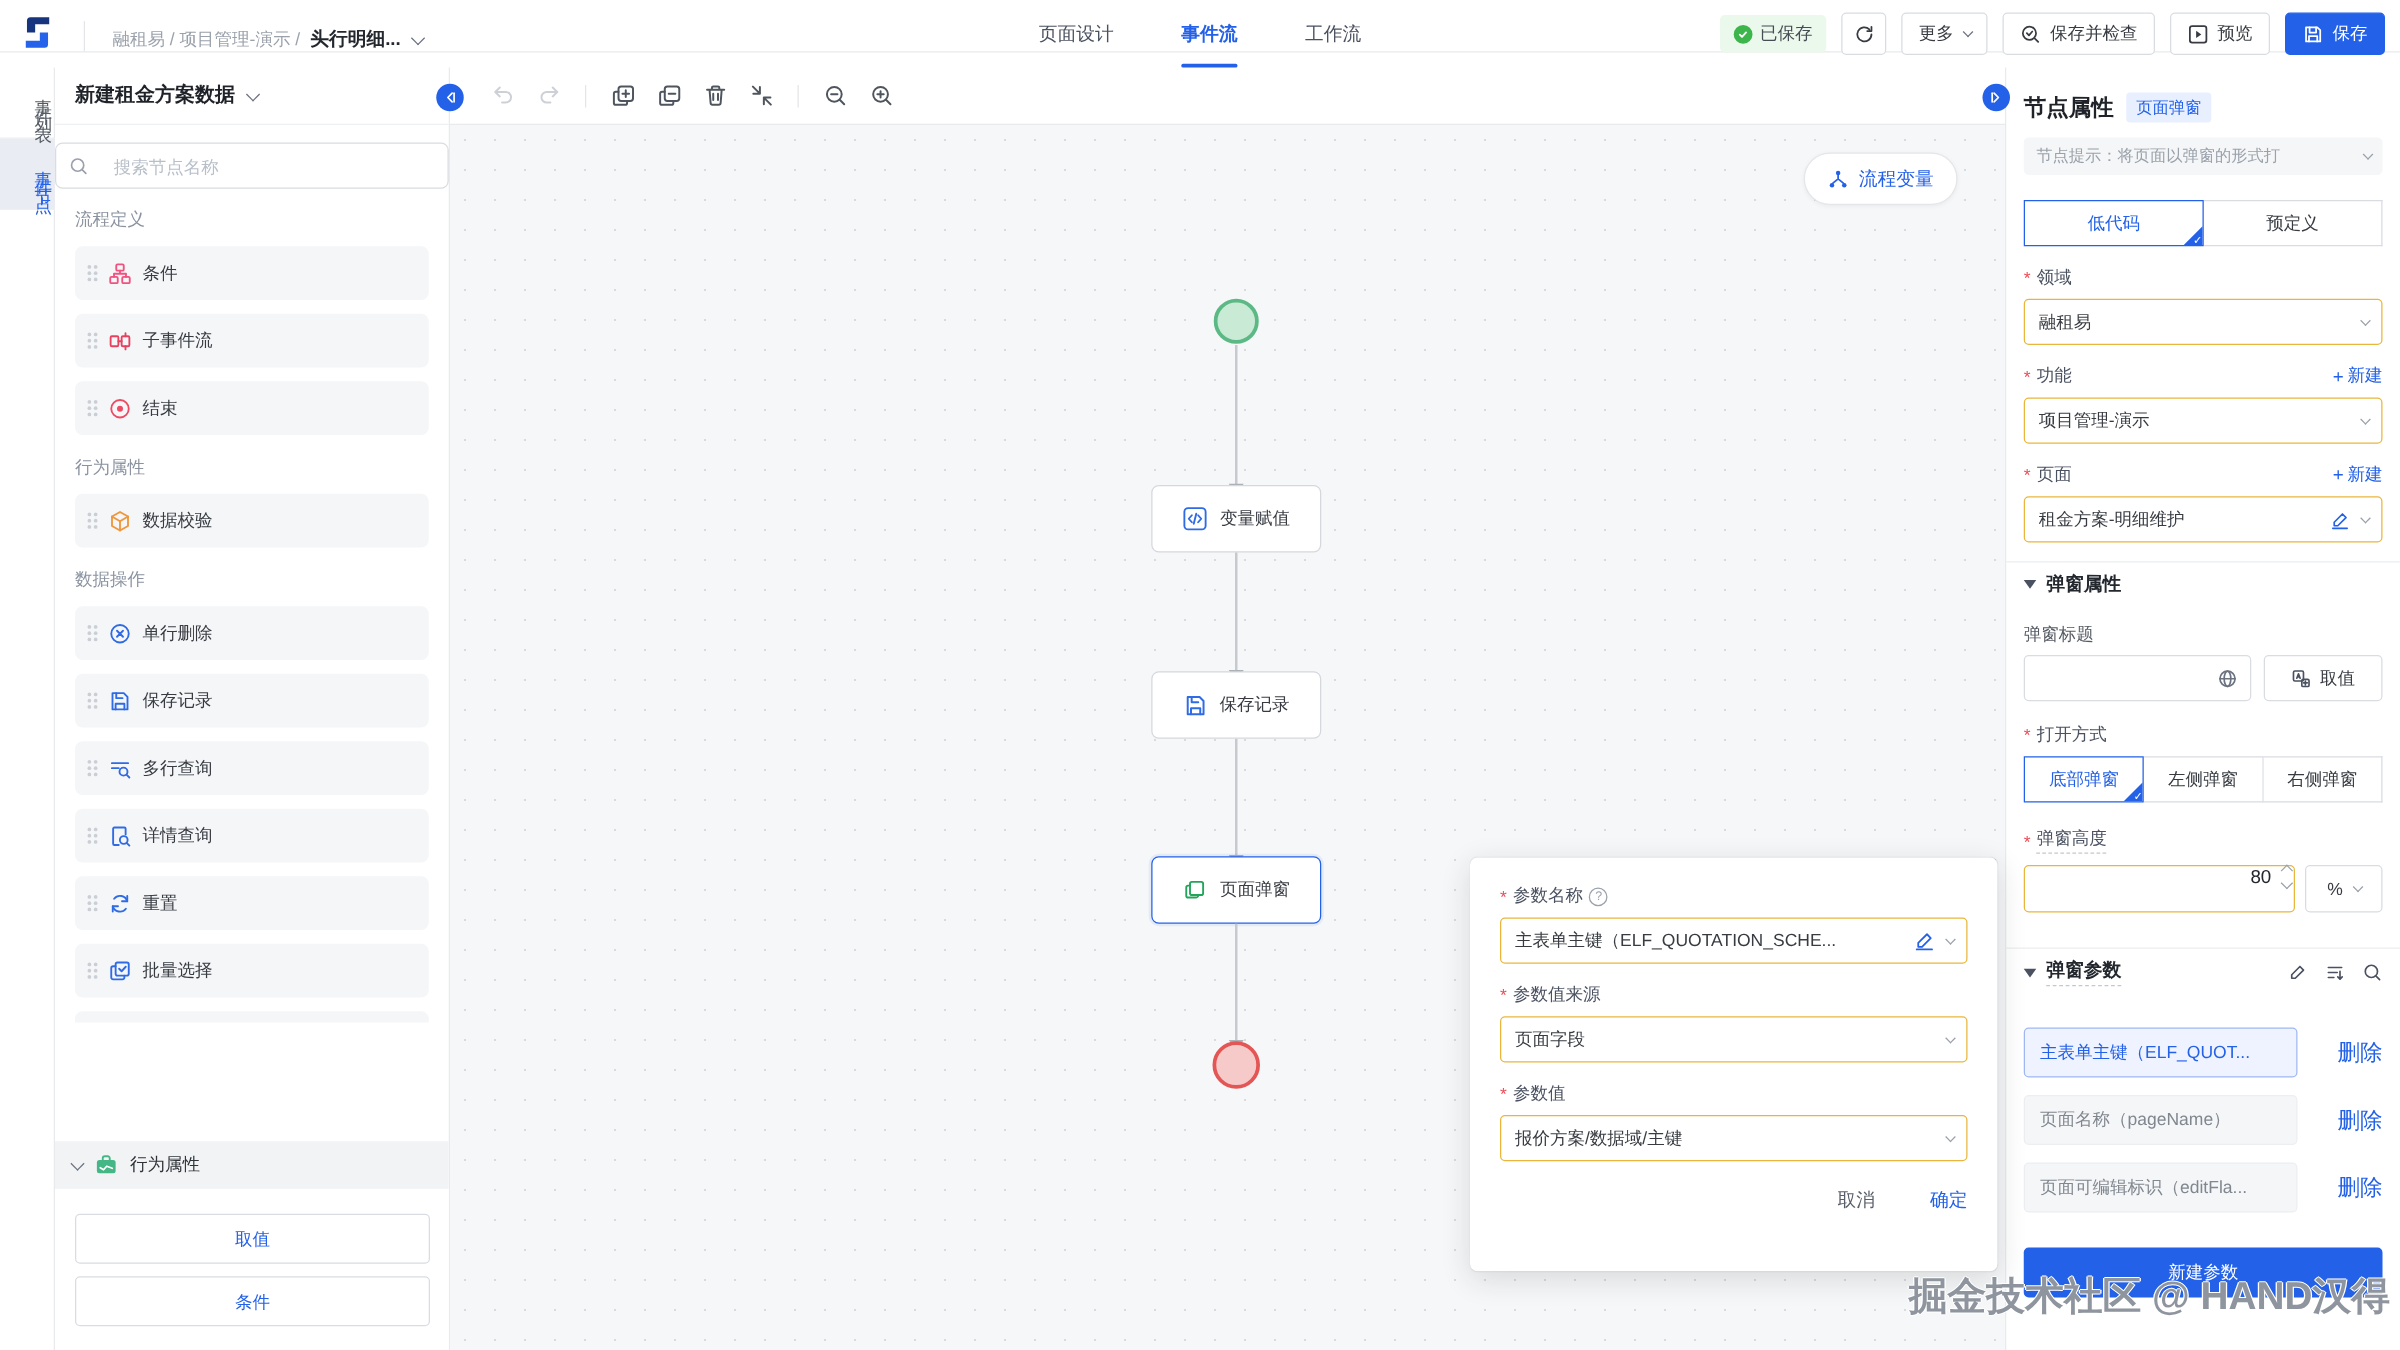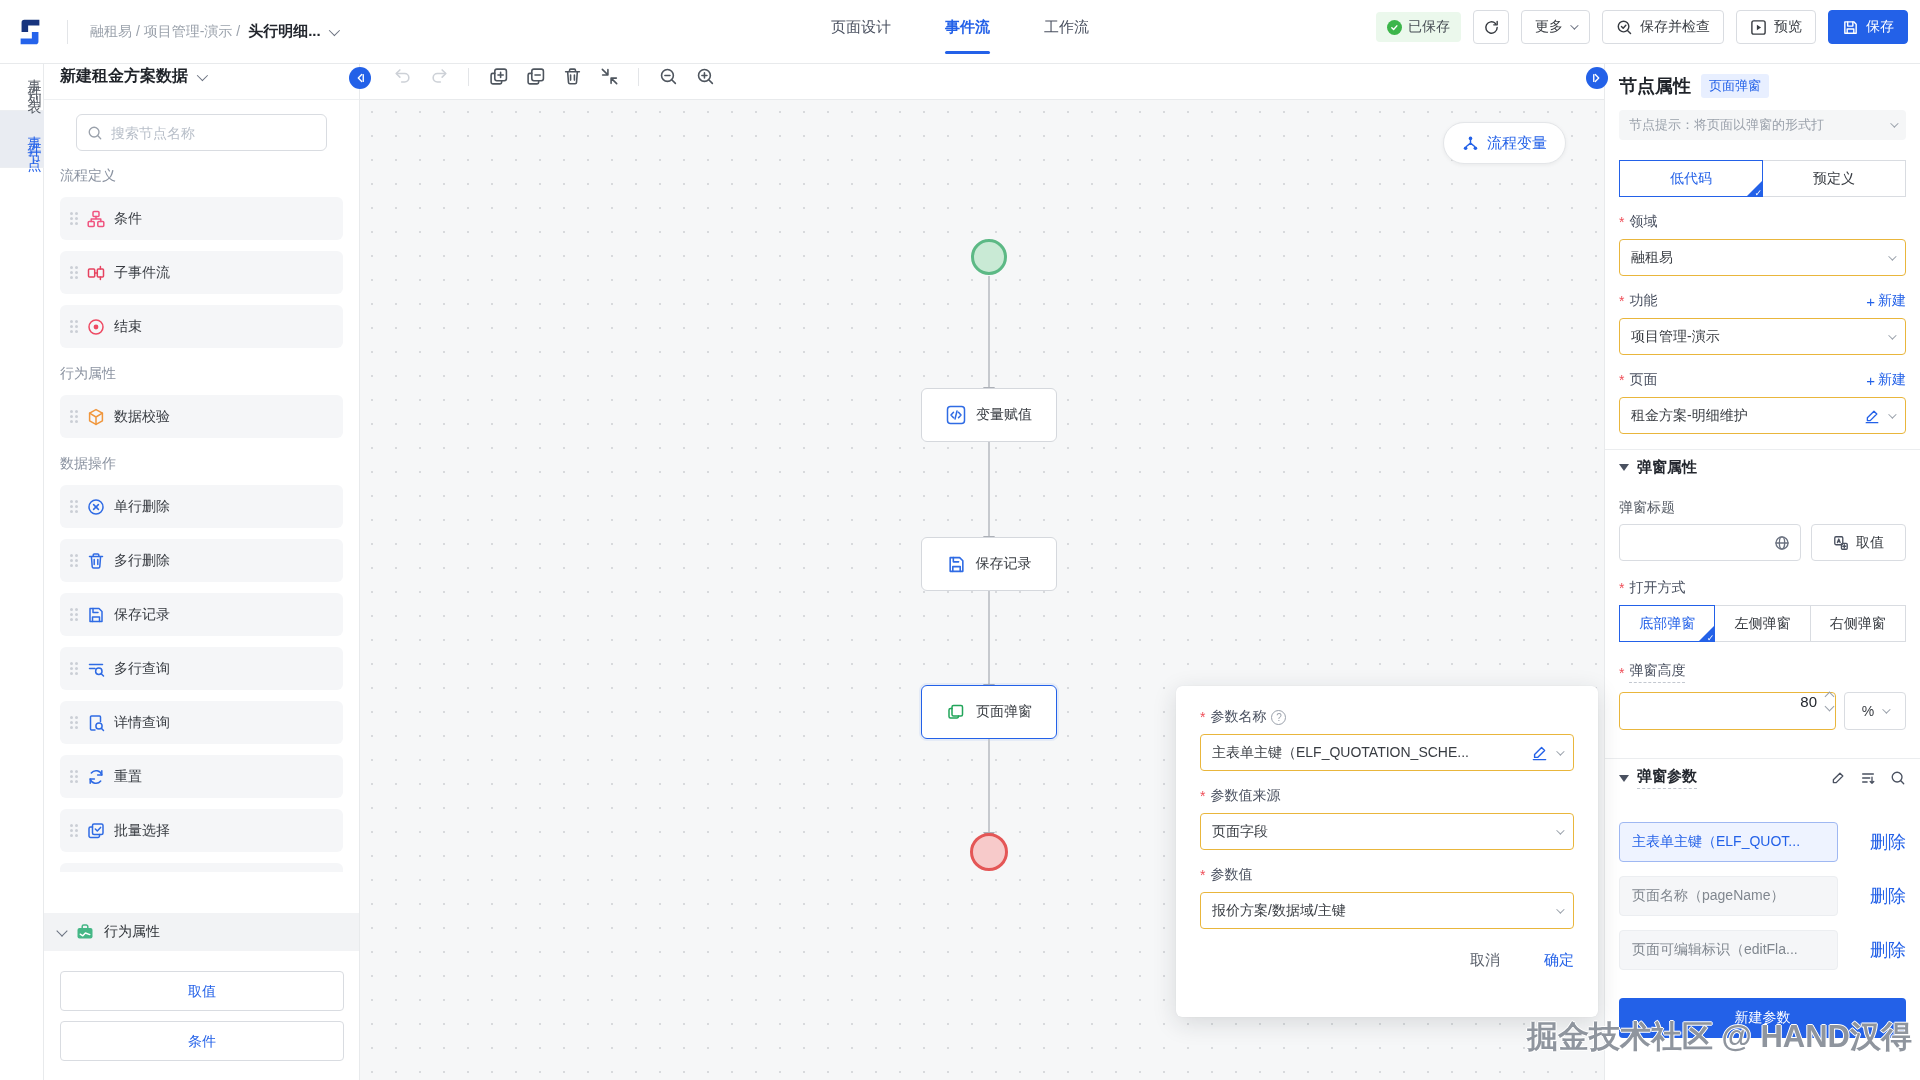--- a/index.html
+++ b/index.html
@@ -2,21 +2,21 @@
 <html><head>
 <meta charset="utf-8">
 <style>
 *{box-sizing:border-box;margin:0;padding:0}
 html,body{width:1920px;height:1080px;overflow:hidden}
 body{font-family:"Liberation Sans","DejaVu Sans",sans-serif;font-size:14px;color:#383c42;background:#fff;position:relative}
 svg{display:block}
 .ic{stroke:currentColor;fill:none;stroke-width:1.5;stroke-linecap:round;stroke-linejoin:round}
 
 
-.topbar{position:absolute;top:0;left:0;right:0;height:64px;background:#fff;border-bottom:1px solid #e8eaec;z-index:30;display:flex;align-items:center}
+.topbar{position:absolute;top:0;left:0;right:0;height:42px;background:#fff;border-bottom:1px solid #e8eaec;z-index:30;display:flex;align-items:flex-end}
 .logo{width:30px;height:30px;margin-left:15px}
 .tb-div{width:1px;height:24px;background:#e3e5e8;margin:0 22px}
 .crumb{display:flex;align-items:center;gap:8px;white-space:nowrap}
 .crumb .path{color:#9aa1ab;font-size:14px}
 .crumb .cur{color:#23272e;font-size:15px;font-weight:bold}
 .chev{width:8px;height:8px;border-right:1.6px solid #6b7280;border-bottom:1.6px solid #6b7280;transform:rotate(45deg) translateY(-2px);display:inline-block}
 .chev.sm{width:6px;height:6px}
 .chev.gray{border-color:#9aa1ab}
 .top-tabs{position:absolute;left:50%;top:0;height:54px;transform:translateX(-50%);display:flex;gap:54px;align-items:center}
 .top-tab{position:relative;height:54px;display:flex;align-items:center;font-size:15px;color:#4a5160;cursor:pointer}
@@ -31,21 +31,21 @@
 
 
 .rail{position:absolute;top:54px;left:0;bottom:0;width:44px;background:#fff;border-right:1px solid #e8eaec;z-index:20}
 .rail-item{width:44px;padding:14px 0;display:flex;justify-content:center;writing-mode:vertical-rl;text-orientation:upright;letter-spacing:7px;font-size:14px;color:#555b64;cursor:pointer;border-bottom:1px solid #eceef1}
 .rail-item.active{background:#e9ecf2;color:#2361e8}
 
 
 .lpanel{position:absolute;top:54px;left:44px;bottom:0;width:316px;background:#fff;border-right:1px solid #e8eaec;z-index:10}
 .lp-head{height:46px;display:flex;align-items:center;gap:9px;padding:0 16px;border-bottom:1px solid #eef0f2}
 .lp-title{font-size:16px;font-weight:bold;color:#1f2329}
-.search{margin:14px 32px 0;height:37px;border:1px solid #d9dce1;border-radius:6px;display:flex;align-items:center;gap:8px;padding:0 10px;color:#9aa1ab}
+.search{margin:14px 0 0;height:37px;border:1px solid #d9dce1;border-radius:6px;display:flex;align-items:center;gap:20px;padding:0 10px;color:#9aa1ab}
 .search input{border:0;outline:0;flex:1;font-size:14px;font-family:inherit;color:#383c42}
 .search input::placeholder{color:#b8bfc9}
 .lp-list{position:absolute;top:98px;left:0;right:0;bottom:167px;padding:0 16px;overflow:hidden}
 .sec-label{margin:17px 0 12px;color:#8b93a1;font-size:14px}
 .node-item{height:43px;margin-bottom:11px;background:#f5f6f8;border-radius:6px;display:flex;align-items:center;gap:9px;padding:0 10px;cursor:grab}
 .drag{display:grid;grid-template-columns:3px 3px;gap:2px;opacity:.85}
 .drag i{width:3px;height:3px;border-radius:50%;background:#c4c9d0}
 .node-item .lbl{font-size:14px;color:#383c42}
 .sliver{height:9px;background:#f5f6f8;border-radius:6px 6px 0 0}
 .lp-bottom{position:absolute;left:0;right:0;bottom:0;height:167px;background:#fff}
@@ -318,34 +318,20 @@
     <div class="node-item">
       <span class="drag">
           <i></i>
           <i></i>
           <i></i>
           <i></i>
           <i></i>
           <i></i>
         </span>
       <svg class="ic" width="18" height="18" viewBox="0 0 18 18" style="color:#2f6be4">
-          <path d="M2.5 4.5h13M6.2 4.5V3a1 1 0 0 1 1-1h3.6a1 1 0 0 1 1 1v1.5M4.4 4.5l.8 10.1a1.4 1.4 0 0 0 1.4 1.3h4.8a1.4 1.4 0 0 0 1.4-1.3l.8-10.1M7.2 7.6v4.8M10.8 7.6v4.8"></path>
-        </svg>
-      <span class="lbl">多行删除</span>
-    </div>
-    <div class="node-item">
-      <span class="drag">
-          <i></i>
-          <i></i>
-          <i></i>
-          <i></i>
-          <i></i>
-          <i></i>
-        </span>
-      <svg class="ic" width="18" height="18" viewBox="0 0 18 18" style="color:#2f6be4">
           <path d="M3 2.5h9L15 5.5V15.5H3z"></path>
           <path d="M6 2.5v4h5M5.5 15.5V11h7v4.5"></path>
         </svg>
       <span class="lbl">保存记录</span>
     </div>
     <div class="node-item">
       <span class="drag">
           <i></i>
           <i></i>
           <i></i>

